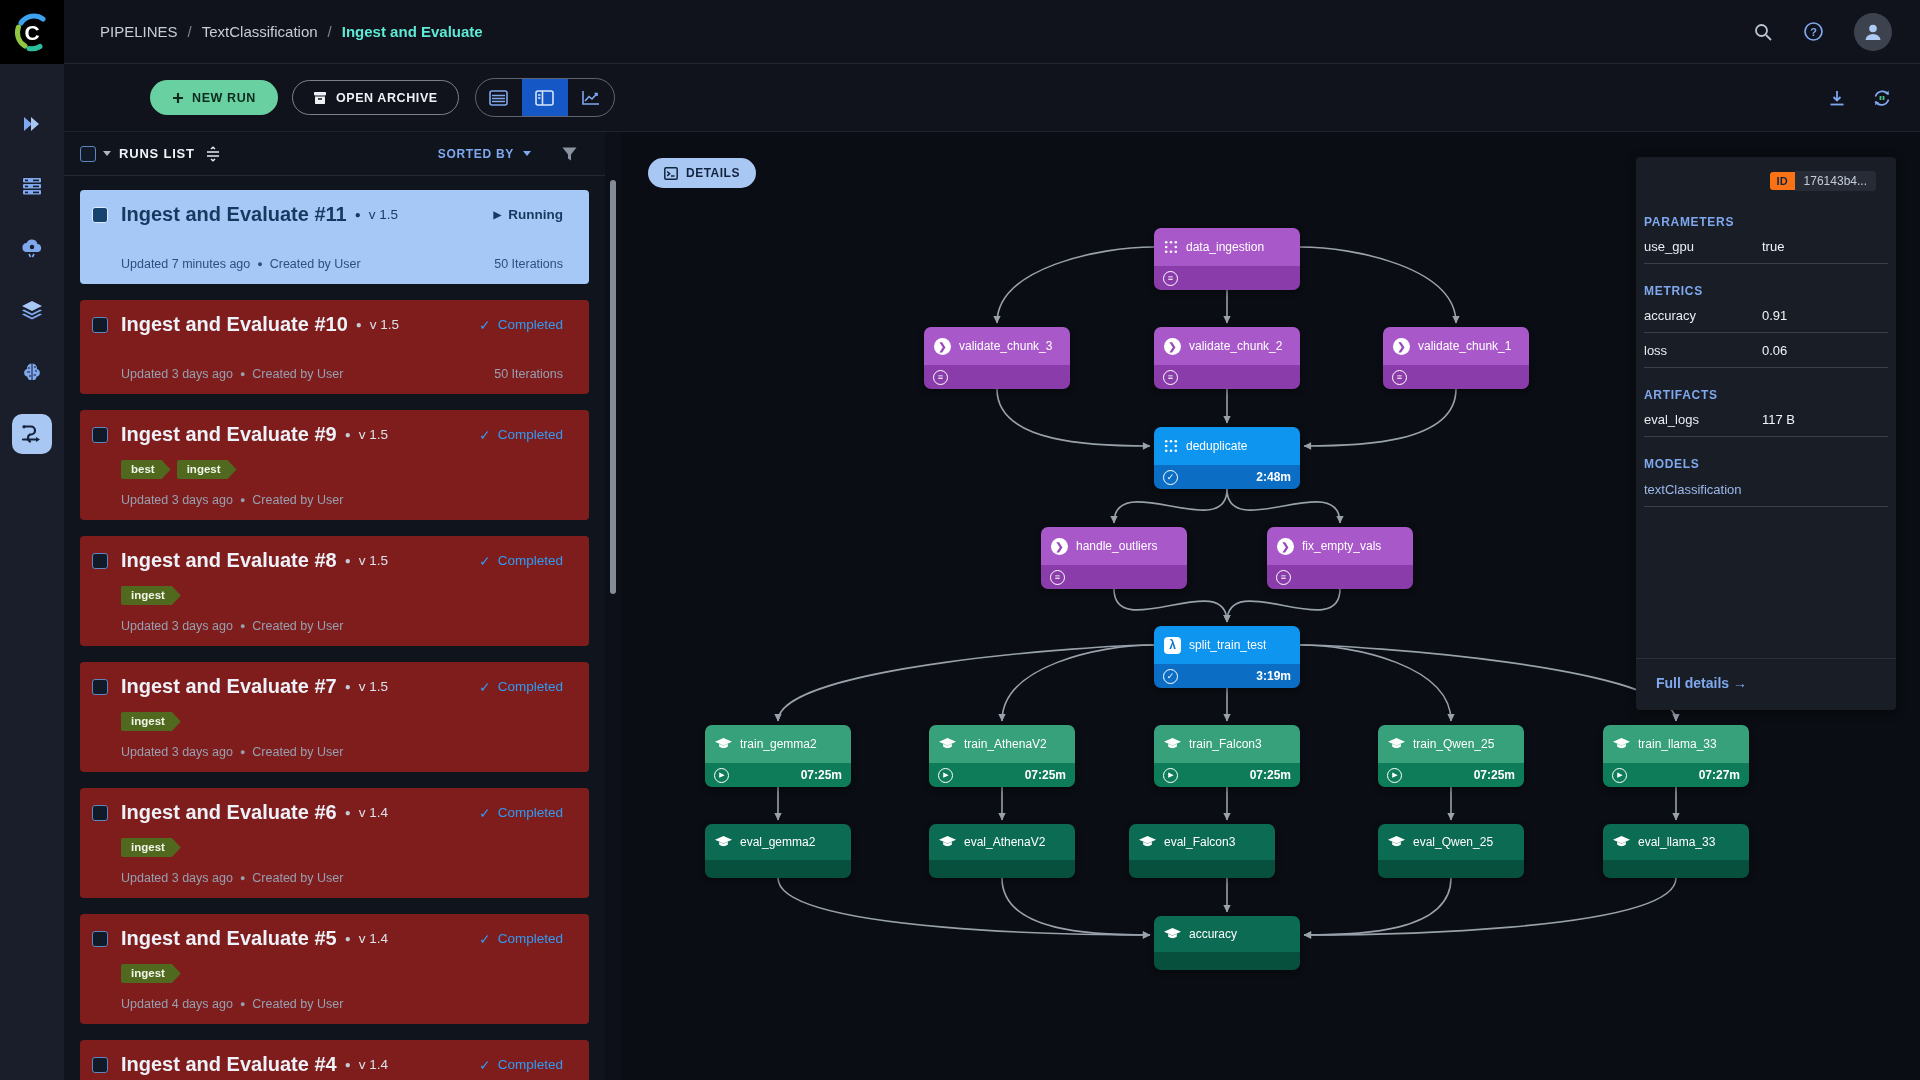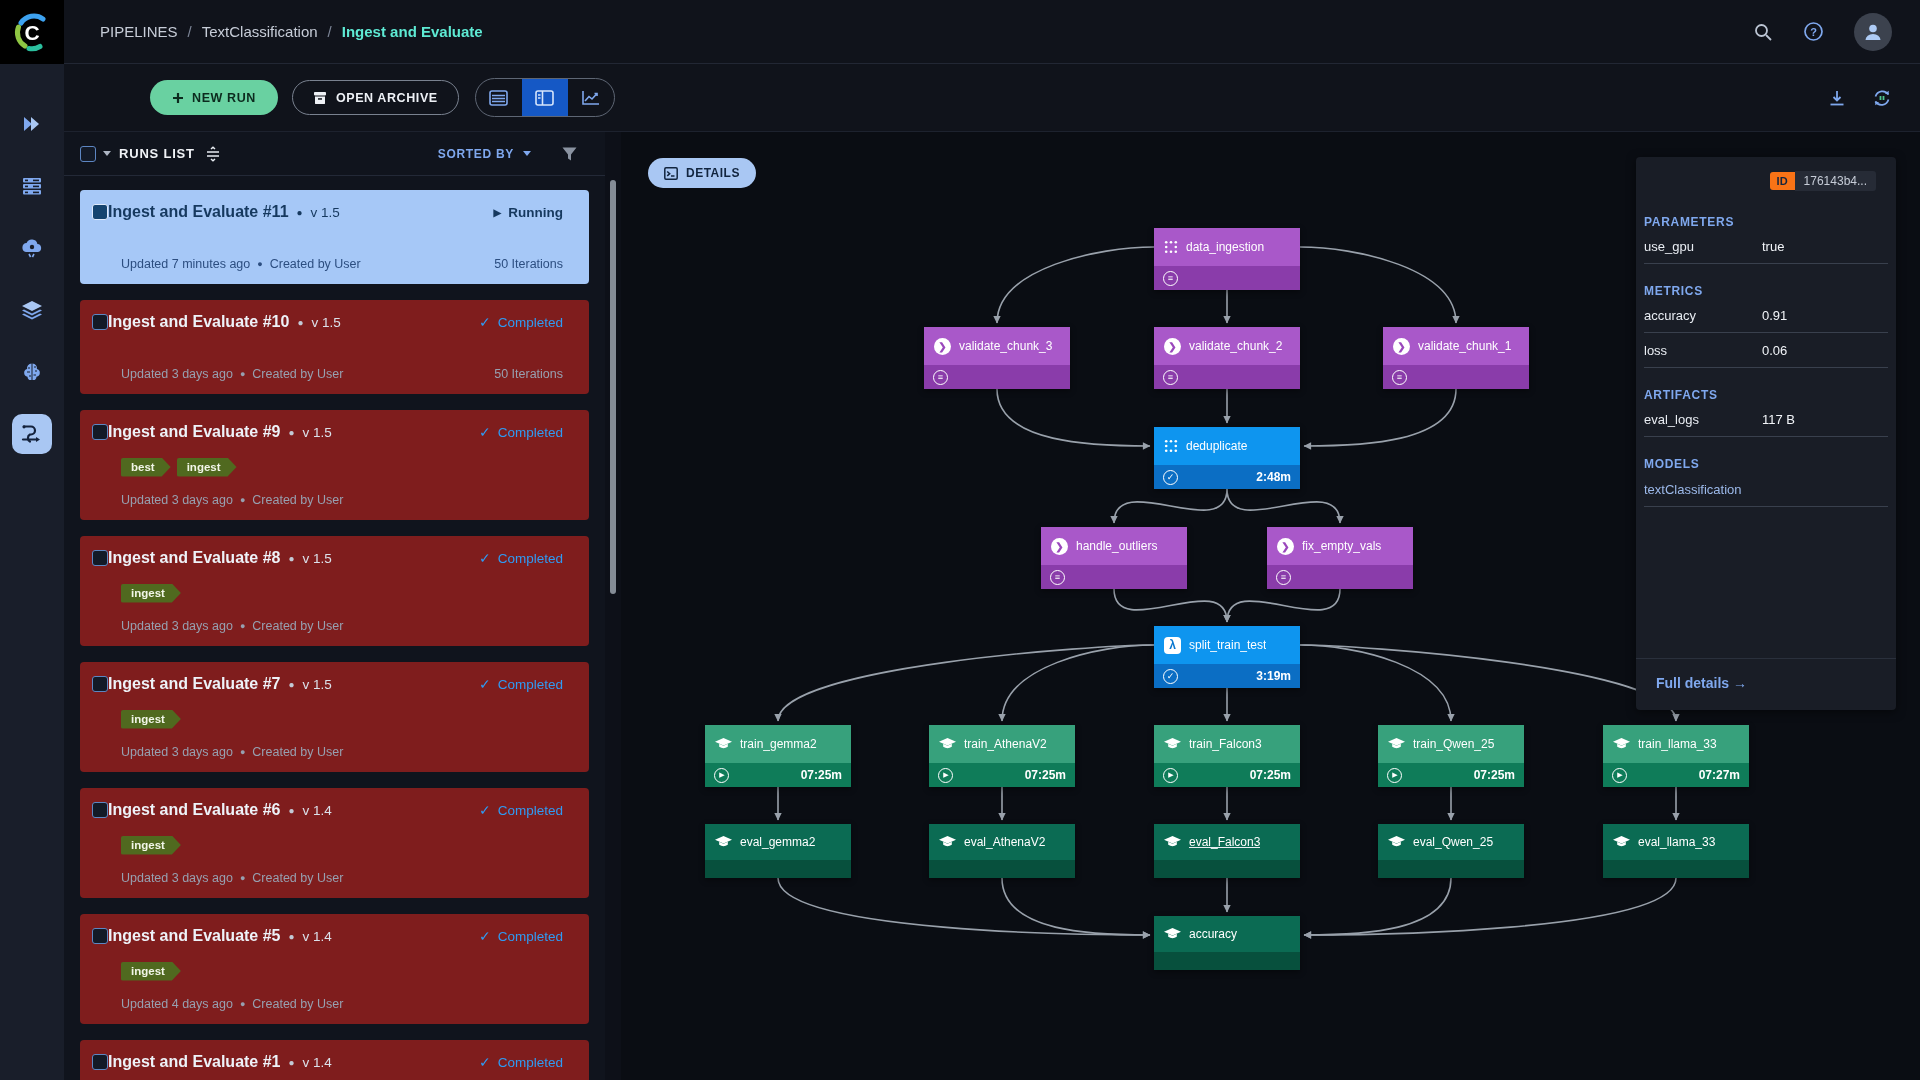--- a/index.html
+++ b/index.html
@@ -40,42 +40,42 @@
   .runs-head { height:44px; display:flex; align-items:center; padding:0 28px 0 16px; border-bottom:1px solid #232937; flex:none; }
   .runs-head .title { font-size:13px; font-weight:bold; letter-spacing:.8px; color:#f0f3f7; margin:0 10px 0 8px; }
   .caret { width:0; height:0; border-left:4.5px solid transparent; border-right:4.5px solid transparent; border-top:5.5px solid #aeb6c4; display:inline-block; }
   .runs-items { flex:1; overflow:hidden; padding:14px 16px 0 16px; display:flex; flex-direction:column; gap:16px; }
   .run-item { background:#7f1d1d; border-radius:4px; height:94px; padding:13px 26px 13px 12px; display:flex; flex-direction:column; justify-content:space-between; cursor:pointer; flex:none; }
   .run-item.has-tags { height:110px; }
   .run-item.selected { background:#a6c8f7; }
   .cbx { width:16px; height:16px; border:1px solid #5d86c2; border-radius:3px; background:#131a27; flex:none; cursor:pointer; }
   .run-item.selected .cbx { background:#15446f; border-color:#dfeafc; }
   .ri-title-row { display:flex; align-items:center; }
-  .ri-title { font-size:16px; font-weight:bold; color:#eef2f8; }
+  .ri-title { font-size:20px; font-weight:bold; color:#eef2f8; margin-left:13px; }
   .ri-dot { color:#c3cad6; font-size:10px; margin:0 8px; }
   .ri-ver { font-size:13.5px; color:#dbe1ea; }
   .ri-status { margin-left:auto; font-size:13.5px; display:flex; align-items:center; gap:7px; }
   .ri-status.completed { color:#2f9bf4; }
   .ri-status.running { color:#16395f; font-weight:bold; }
   .run-item.selected .ri-title, .run-item.selected .ri-ver, .run-item.selected .ri-dot { color:#16395f; }
   .ri-tags { display:flex; gap:6px; padding-left:29px; }
   .tag { background:#50691f; color:#f2f6e8; font-size:11.5px; font-weight:bold; height:19px; line-height:19px; padding:0 16px 0 10px; clip-path:polygon(0 0, calc(100% - 9px) 0, 100% 50%, calc(100% - 9px) 100%, 0 100%); border-radius:2px 0 0 2px; }
   .ri-meta { display:flex; align-items:center; padding-left:29px; font-size:12.5px; color:#97a0b0; }
   .run-item.selected .ri-meta { color:#2c4e80; }
   .ri-meta .m-dot { font-size:9px; margin:0 7px; }
   .ri-iter { margin-left:auto; }
 
   .vscroll { width:16px; flex:none; background:#0d1018; position:relative; }
   .vscroll .thumb { position:absolute; left:5px; top:48px; width:6px; height:414px; border-radius:3px; background:#9aa2ad; opacity:.85; }
 
   
   .stage { flex:1; position:relative; background:#0a0d13; overflow:hidden; }
   .stage svg.edges { position:absolute; left:0; top:0; }
   .btn-details { position:absolute; left:27px; top:26px; height:30px; padding:0 16px; border:none; border-radius:15px; background:#a9c7f3; color:#12253f; font-weight:bold; font-size:12px; letter-spacing:.5px; display:flex; align-items:center; gap:8px; cursor:pointer; font-family:inherit; }
-  .node { position:absolute; width:146px; border-radius:0; overflow:hidden; cursor:pointer; box-shadow:0 2px 6px rgba(0,0,0,.45); }
+  .node { position:absolute; width:146px; border-radius:7px; overflow:hidden; cursor:pointer; box-shadow:0 2px 6px rgba(0,0,0,.45); }
   .nh { height:38px; display:flex; align-items:center; gap:8px; padding:0 10px; }
   .nf { height:24px; display:flex; align-items:center; gap:8px; padding:0 9px; }
   .n-eval .nh { height:36px; } .n-eval .nf { height:18px; }
   .n-purple .nh { background:#a958c9; } .n-purple .nf { background:#8a3caa; }
   .n-blue   .nh { background:#0e95ef; } .n-blue   .nf { background:#0b6ec4; }
   .n-train  .nh { background:#37a17c; } .n-train  .nf { background:#0f7c59; }
   .n-eval   .nh { background:#0b6b53; } .n-eval   .nf { background:#07503d; }
   .nlabel { color:#fff; font-size:12px; white-space:nowrap; overflow:hidden; text-overflow:ellipsis; }
   .ntime { margin-left:auto; color:#fff; font-size:12px; font-weight:bold; }
   .circg { width:17px; height:17px; border-radius:50%; background:#fff; display:flex; align-items:center; justify-content:center; font-size:10px; font-weight:bold; flex:none; }
@@ -408,21 +408,21 @@
               </div>
               <div class="ri-meta">
                 <span>Updated 4 days ago</span>
                 <span class="m-dot">●</span>
                 <span>Created by User</span>
               </div>
             </div>
             <div class="run-item">
               <div class="ri-title-row">
                 <span class="cbx"></span>
-                <span class="ri-title">Ingest and Evaluate #1</span>
+                <span class="ri-title">Ingest and Evaluate #4</span>
                 <span class="ri-dot">●</span>
                 <span class="ri-ver">v 1.4</span>
                 <span class="ri-status completed">
                   <span style="font-size: 14px;">✓</span>
                   <span>Completed</span>
                 </span>
               </div>
               <div class="ri-meta">
                 <span></span>
               </div>
@@ -668,21 +668,21 @@
                 <span style="display: flex;">
                   <svg width="17" height="13" viewBox="0 0 17 13">
                     <path d="M8.5 0 L17 3.7 L8.5 7.4 L0 3.7 Z" fill="#fff"></path>
                     <path d="M4.2 5.8 V8.8 Q8.5 11.6 12.8 8.8 V5.8 L8.5 7.7 Z" fill="#fff"></path>
                   </svg>
                 </span>
                 <span class="nlabel">eval_AthenaV2</span>
               </div>
               <div class="nf"></div>
             </div>
-            <div class="node n-eval" style="left: 533px; top: 692px; text-decoration: underline;">
+            <div class="node n-eval" style="left: 508px; top: 692px;">
               <div class="nh">
                 <span style="display: flex;">
                   <svg width="17" height="13" viewBox="0 0 17 13">
                     <path d="M8.5 0 L17 3.7 L8.5 7.4 L0 3.7 Z" fill="#fff"></path>
                     <path d="M4.2 5.8 V8.8 Q8.5 11.6 12.8 8.8 V5.8 L8.5 7.7 Z" fill="#fff"></path>
                   </svg>
                 </span>
                 <span class="nlabel">eval_Falcon3</span>
               </div>
               <div class="nf"></div>

